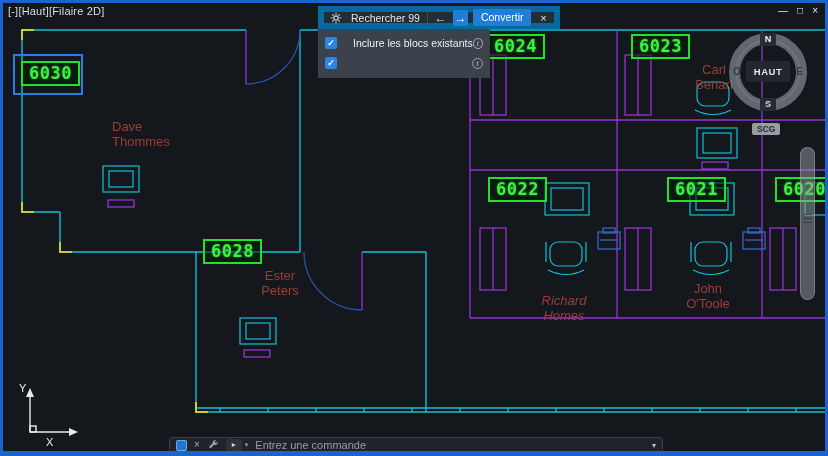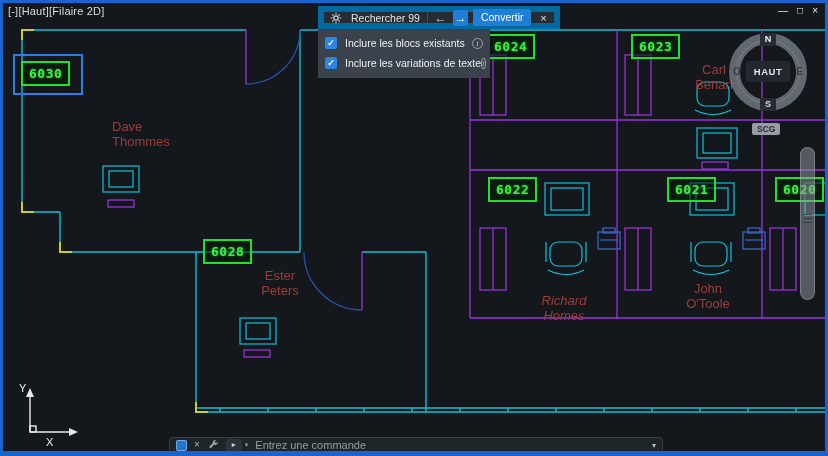--- a/index.html
+++ b/index.html
@@ -28,29 +28,29 @@
   .nav-arrow.fwd{background:#1f7fd8;color:#fff;border-radius:2px;height:16px;}
   .convert-btn{background:#1f7fd8;color:#fff;font-size:10.5px;border-radius:2px;
          padding:2px 8px;line-height:13px;}
   .find-close{color:#e2e6ea;font-size:11px;width:14px;text-align:center;}
 
   .options-panel{position:absolute;left:318px;top:29px;width:172px;z-index:12;
          background:#3b424b;padding:4px 7px 5px 7px;box-sizing:border-box;}
   .opt-row{display:flex;align-items:center;height:20px;}
   .cb{width:12px;height:12px;background:#2e86e2;border-radius:2px;color:#fff;
       font-size:9px;line-height:12px;text-align:center;font-weight:bold;flex:0 0 12px;}
-  .opt-label{color:#eef1f3;font-size:10.5px;margin-left:8px;white-space:nowrap;}
+  .opt-label{color:#eef1f3;font-size:10.5px;margin-left:16px;white-space:nowrap;}
   .info-i{margin-left:auto;width:11px;height:11px;border:1px solid #9aa1a9;border-radius:50%;
       color:#b4bac1;font-family:"DejaVu Serif",serif;font-style:italic;font-size:8px;
       line-height:10px;text-align:center;box-sizing:border-box;}
 
   
   .tag{position:absolute;z-index:5;border:2px solid #1fe32a;color:#3bf23e;
        background:rgba(8,26,10,.55);font-family:"DejaVu Sans Mono",monospace;
-       font-weight:bold;font-size:13px;line-height:17px;padding:2px 6px;
+       font-weight:bold;font-size:17px;line-height:17px;padding:2px 6px;
        letter-spacing:.5px;text-shadow:0 0 3px rgba(40,230,60,.55);}
   .selection-box{position:absolute;z-index:4;border:2px solid #2b7de4;}
   .name{position:absolute;z-index:5;color:#9e3c38;font-size:13px;line-height:15px;}
   .name span{display:block;}
 
   
   .compass{position:absolute;left:729px;top:33px;width:78px;height:78px;z-index:8;}
   .compass .ring{position:absolute;inset:0;border:11px solid rgba(150,158,166,.6);
        border-radius:50%;box-sizing:border-box;}
   .compass .ring:after{content:"";position:absolute;inset:-4px;border:1px solid rgba(175,182,190,.3);
@@ -232,21 +232,20 @@
 </div>
 
 <div class="options-panel">
   <div class="opt-row">
     <span class="cb">✓</span>
     <span class="opt-label">Inclure les blocs existants</span>
     <span class="info-i">i</span>
   </div>
   <div class="opt-row">
     <span class="cb">✓</span>
-    <span class="opt-label">Inclure les variations de texte</span>
     <span class="info-i">i</span>
   </div>
 </div>
 
 <div class="compass">
   <div class="ring"></div>
   <div class="tab n">N</div>
   <div class="side w">O</div>
   <div class="side e">E</div>
   <div class="tab s">S</div>

